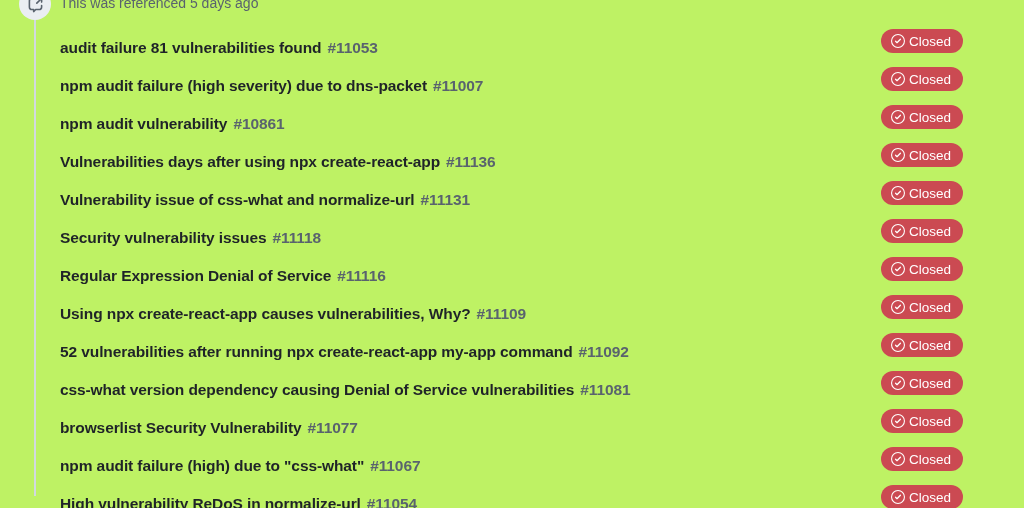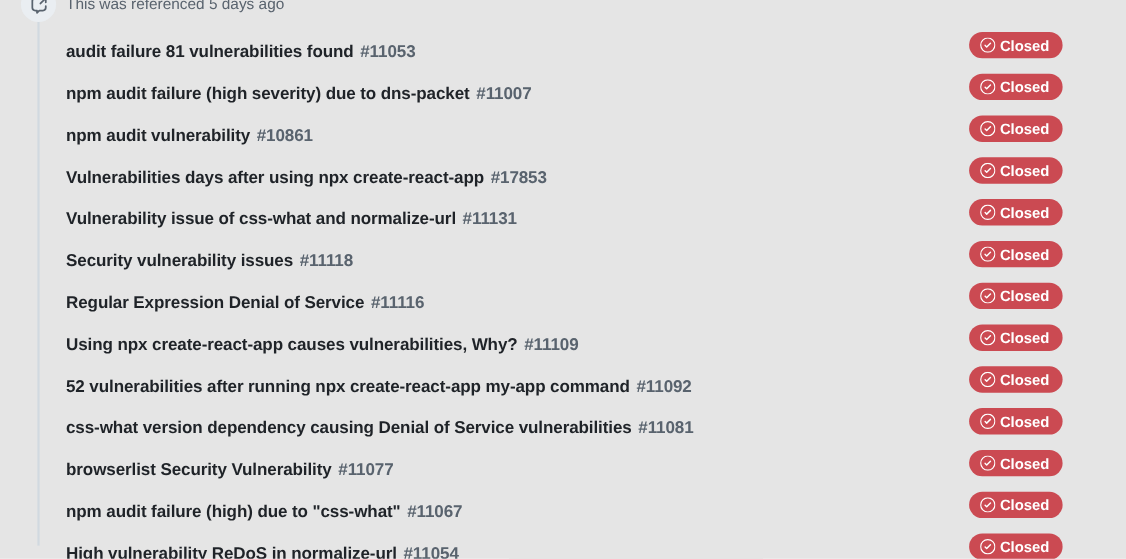--- a/index.html
+++ b/index.html
@@ -14,21 +14,21 @@
     font-family: "Liberation Sans", "DejaVu Sans", sans-serif;
     color: #1f2328;
     -webkit-font-smoothing: antialiased;
   }
 
   #stage {
     position: relative;
     width: 1024px;
     height: 508px;
     overflow: hidden;
-    background: #e5e5e5;
+    background: #bef264;
   }
 
   
   .timeline-rail {
     position: absolute;
     left: 34px;
     top: 18px;
     width: 2px;
     height: 478px;
     background: #d1d9e0;
@@ -102,21 +102,21 @@
     left: 881px;
     display: inline-flex;
     align-items: center;
     gap: 4px;
     height: 24px;
     padding: 0 12px 0 10px;
     border-radius: 2em;
     background: #cb4a52;
     color: #ffffff;
     font-size: 13.5px;
-    font-weight: bold;
+    font-weight: normal;
     box-sizing: border-box;
     white-space: nowrap;
   }
   .state-badge svg { display: block; flex: none; }
   .state-badge .state-label { line-height: 1; position: relative; top: 0.5px; }
 </style>
 </head>
 <body>
 
 <div id="stage">
@@ -175,21 +175,21 @@
             <path d="M8 0a8 8 0 1 1 0 16A8 8 0 0 1 8 0ZM8 1.25a6.75 6.75 0 1 0 0 13.5 6.75 6.75 0 0 0 0-13.5Zm3.28 4.22a.75.75 0 0 1 0 1.06l-3.9 3.9a.75.75 0 0 1-1.06 0L4.72 8.83a.75.75 0 1 1 1.06-1.06l1.07 1.07 3.37-3.37a.75.75 0 0 1 1.06 0Z"></path>
           </svg>
         </span>
         <span class="state-label">Closed</span>
       </div>
     </div>
 
     <div class="issue-row">
       <div class="issue-title-wrap">
         <span class="issue-title">Vulnerabilities days after using npx create-react-app</span>
-        <span class="issue-number">#17853</span>
+        <span class="issue-number">#11136</span>
       </div>
       <div class="state-badge">
         <span>
           <svg width="14" height="14" viewBox="0 0 16 16" fill="#ffffff" aria-hidden="true">
             <path d="M8 0a8 8 0 1 1 0 16A8 8 0 0 1 8 0ZM8 1.25a6.75 6.75 0 1 0 0 13.5 6.75 6.75 0 0 0 0-13.5Zm3.28 4.22a.75.75 0 0 1 0 1.06l-3.9 3.9a.75.75 0 0 1-1.06 0L4.72 8.83a.75.75 0 1 1 1.06-1.06l1.07 1.07 3.37-3.37a.75.75 0 0 1 1.06 0Z"></path>
           </svg>
         </span>
         <span class="state-label">Closed</span>
       </div>
     </div>

